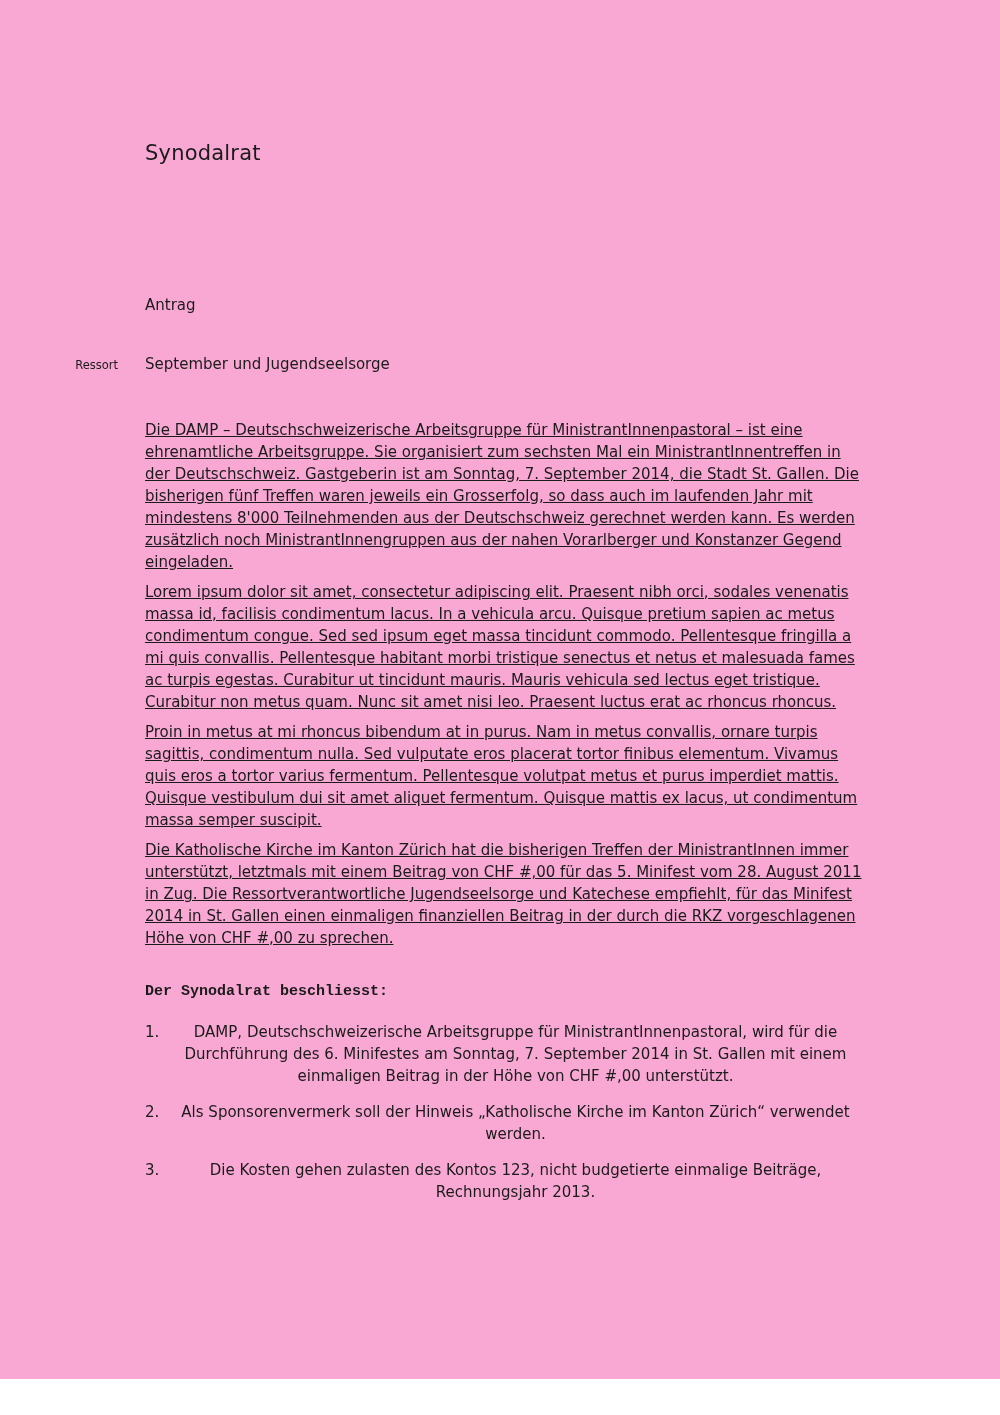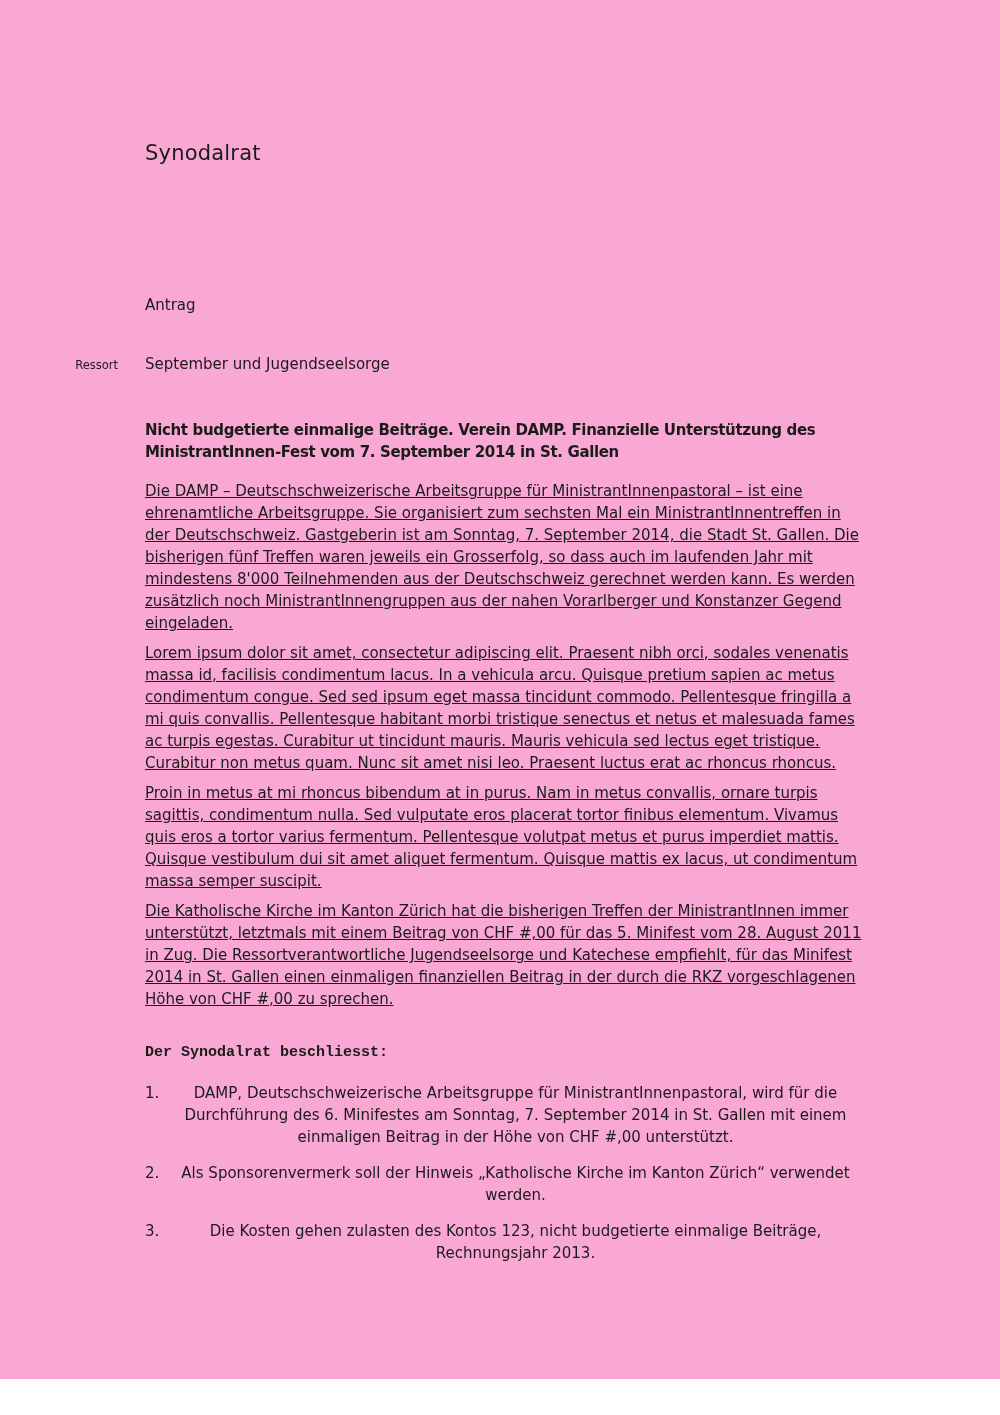--- a/index.html
+++ b/index.html
@@ -85,21 +85,20 @@
       <div class="meta-label"></div>
       <div class="meta-value">Antrag</div>
     </div>
     <div class="meta-row">
       <div class="meta-label">Ressort</div>
       <div class="meta-value">September und Jugendseelsorge</div>
     </div>
   </div>
 
   <div class="content">
-    <h2 class="subject">Nicht budgetierte einmalige Beiträge. Verein DAMP. Finanzielle Unterstützung des MinistrantInnen-Fest vom 7. September 2014 in St. Gallen</h2>
 
     <p class="body-par">Die DAMP – Deutschschweizerische Arbeitsgruppe für MinistrantInnenpastoral – ist eine ehrenamtliche Arbeitsgruppe. Sie organisiert zum sechsten Mal ein MinistrantInnentreffen in der Deutschschweiz. Gastgeberin ist am Sonntag, 7. September 2014, die Stadt St. Gallen. Die bisherigen fünf Treffen waren jeweils ein Grosserfolg, so dass auch im laufenden Jahr mit mindestens 8'000 Teilnehmenden aus der Deutschschweiz gerechnet werden kann. Es werden zusätzlich noch MinistrantInnengruppen aus der nahen Vorarlberger und Konstanzer Gegend eingeladen.</p>
     <p class="body-par">Lorem ipsum dolor sit amet, consectetur adipiscing elit. Praesent nibh orci, sodales venenatis massa id, facilisis condimentum lacus. In a vehicula arcu. Quisque pretium sapien ac metus condimentum congue. Sed sed ipsum eget massa tincidunt commodo. Pellentesque fringilla a mi quis convallis. Pellentesque habitant morbi tristique senectus et netus et malesuada fames ac turpis egestas. Curabitur ut tincidunt mauris. Mauris vehicula sed lectus eget tristique. Curabitur non metus quam. Nunc sit amet nisi leo. Praesent luctus erat ac rhoncus rhoncus.</p>
     <p class="body-par">Proin in metus at mi rhoncus bibendum at in purus. Nam in metus convallis, ornare turpis sagittis, condimentum nulla. Sed vulputate eros placerat tortor finibus elementum. Vivamus quis eros a tortor varius fermentum. Pellentesque volutpat metus et purus imperdiet mattis. Quisque vestibulum dui sit amet aliquet fermentum. Quisque mattis ex lacus, ut condimentum massa semper suscipit.</p>
     <p class="body-par">Die Katholische Kirche im Kanton Zürich hat die bisherigen Treffen der MinistrantInnen immer unterstützt, letztmals mit einem Beitrag von CHF #,00 für das 5. Minifest vom 28. August 2011 in Zug. Die Ressortverantwortliche Jugendseelsorge und Katechese empfiehlt, für das Minifest 2014 in St. Gallen einen einmaligen finanziellen Beitrag in der durch die RKZ vorgeschlagenen Höhe von CHF #,00 zu sprechen.</p>
 
     <h3 class="decision-heading">Der Synodalrat beschliesst:</h3>
 
     <ol class="decisions">
       <li class="decision-item">

